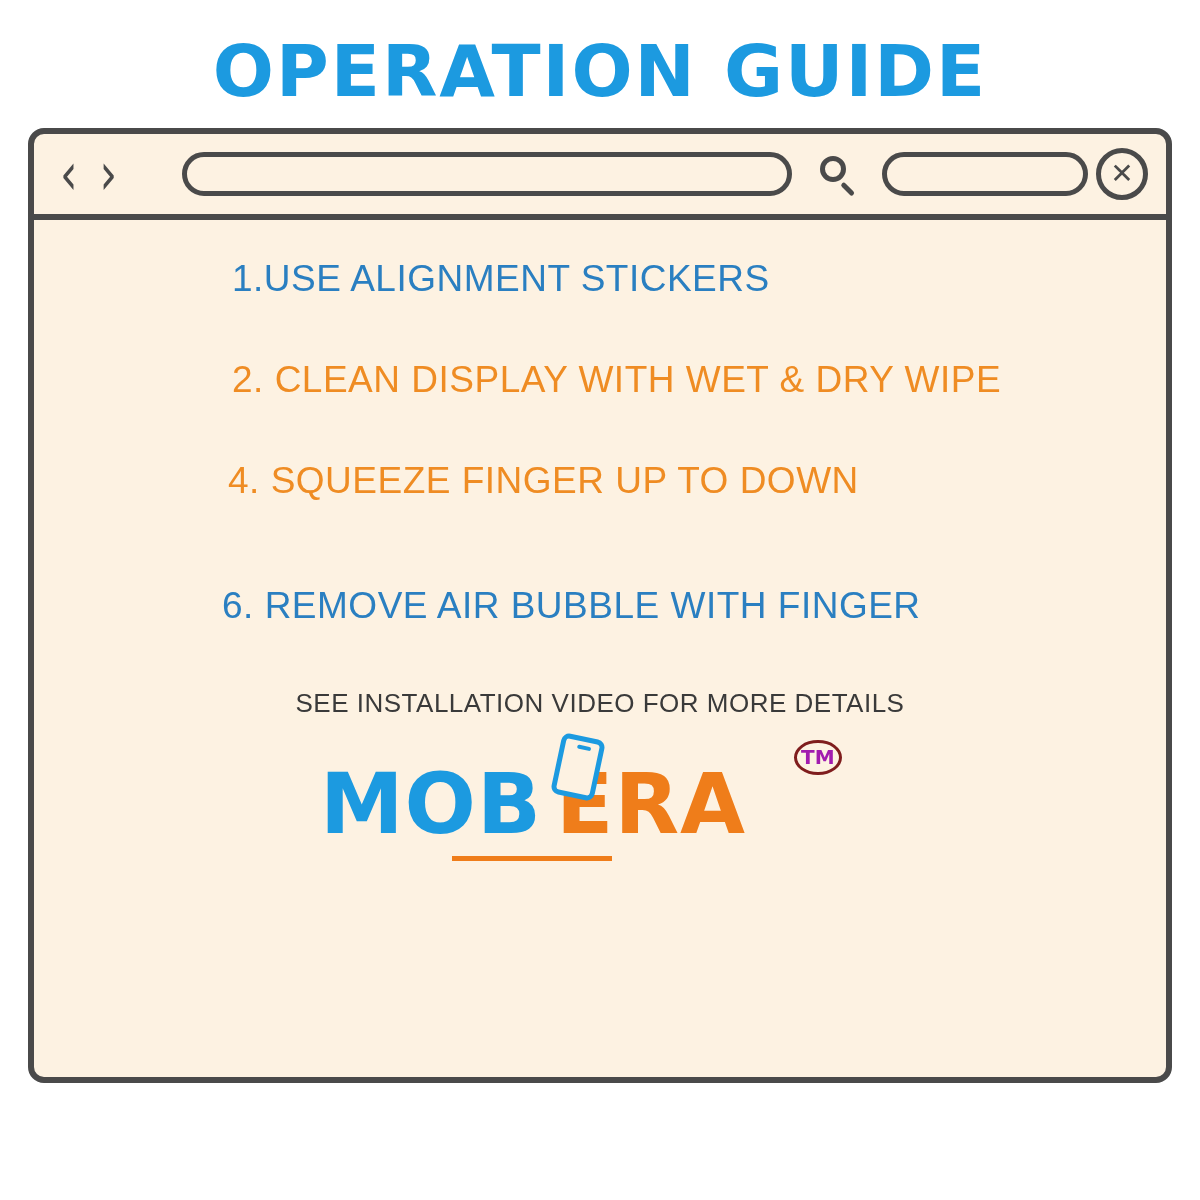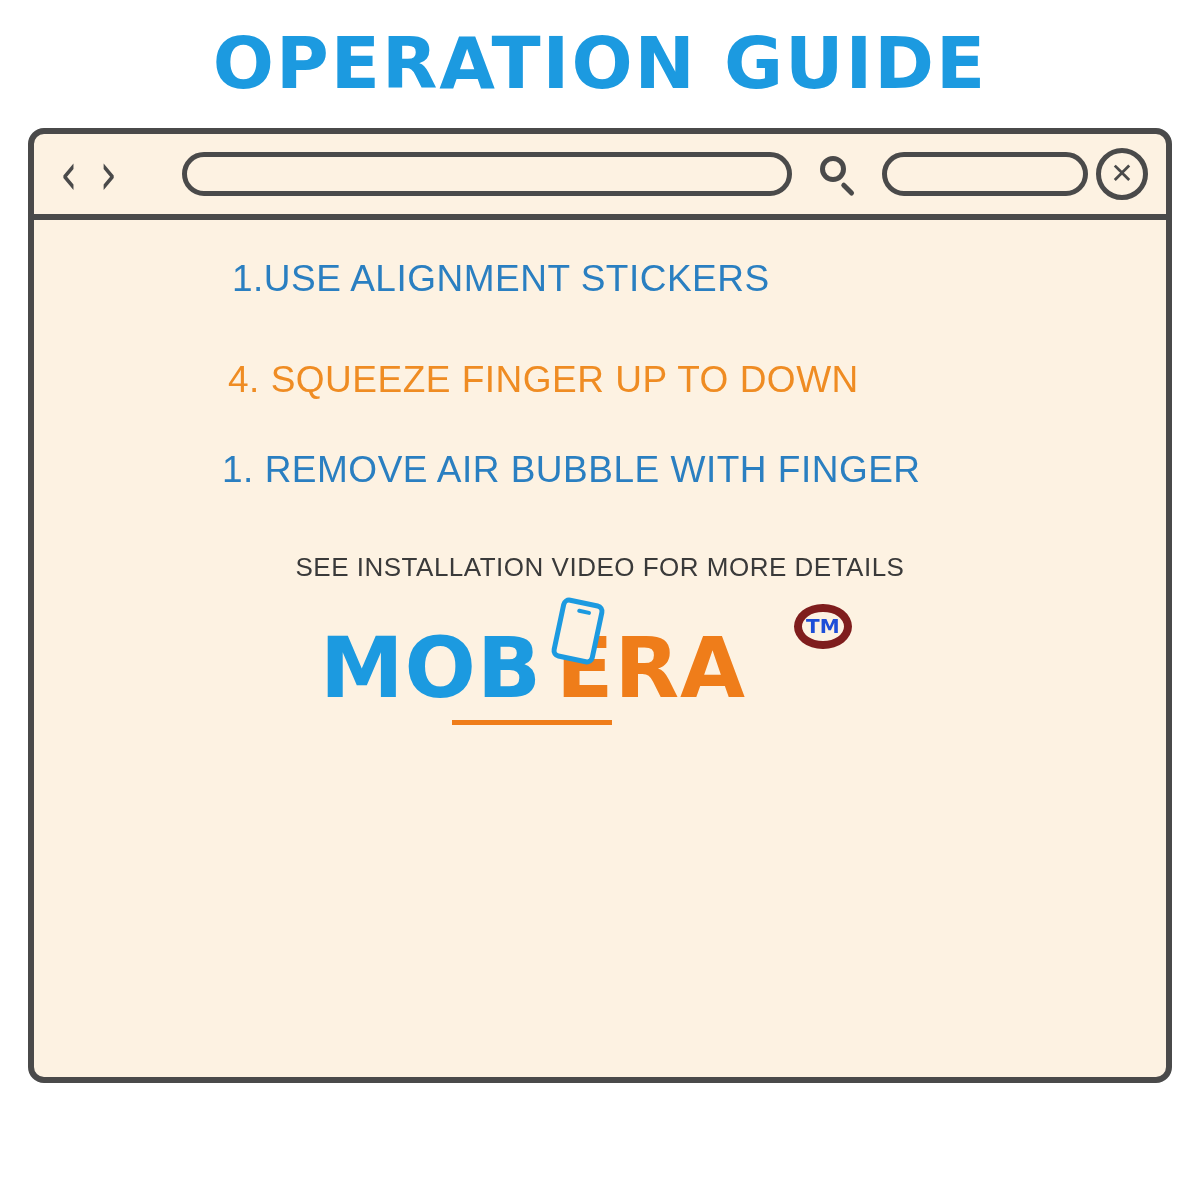--- a/index.html
+++ b/index.html
@@ -16,21 +16,21 @@
 
   .page {
     position: relative;
     width: 1200px;
     height: 1200px;
   }
 
   
   .title {
     position: absolute;
-    top: 22px;
+    top: 30px;
     left: 0;
     width: 1200px;
     text-align: center;
     font-size: 72px;
     line-height: 82px;
     font-weight: 700;
     letter-spacing: 2px;
     color: #1c9ae0;
     font-family: "DejaVu Sans", sans-serif;
   }
@@ -161,21 +161,21 @@
     letter-spacing: 0.5px;
     font-family: "Liberation Sans", sans-serif;
     margin-bottom: 54px;
   }
   .step.blue { color: #2a7fc1; }
   .step.orange { color: #ef8c23; }
 
   .step-1 { padding-left: 150px; margin-bottom: 52px; }
   .step-2 { padding-left: 150px; margin-bottom: 52px; }
   .step-3 { padding-left: 140px; padding-right: 60px; margin-bottom: 52px; line-height: 62px;}
-  .step-4 { padding-left: 146px; margin-bottom: 41px; }
+  .step-4 { padding-left: 146px; margin-bottom: 76px; }
   .step-5 { padding-left: 140px; margin-bottom: 52px; }
   .step-6 { padding-left: 146px; margin-bottom: 14px; }
 
   .see-video {
     text-align: center;
     color: #3a3a3a;
     font-size: 26px;
     line-height: 42px;
     letter-spacing: 0.5px;
     margin-top: 4px;
@@ -239,24 +239,24 @@
     height: 4px;
     background: #1c9ae0;
     border-radius: 2px;
   }
   .logo-tm {
     position: absolute;
     left: 474px;
     top: 6px;
     font-size: 20px;
     line-height: 22px;
-    color: #1d4ed8;
+    color: #a21caf;
     font-family: "DejaVu Sans", sans-serif;
     font-weight: 700;
-    border: 8px solid #7f1d1d;
+    border: 3px solid #7f1d1d;
     border-radius: 50%;
     padding: 3px 4px 4px 4px;
   }
 </style>
 </head>
 <body>
 
 <div class="page">
 
   <div class="title">OPERATION GUIDE</div>
@@ -279,22 +279,23 @@
 
       <div class="side-bar" title=""></div>
 
       <div class="close-btn">✕</div>
     </div>
 
     <div class="content">
 
       <ul class="steps">
         <li class="step blue step-1">1.USE ALIGNMENT STICKERS</li>
+        <li class="step orange step-2">2. CLEAN DISPLAY WITH WET &amp; DRY WIPE</li>
         <li class="step orange step-4">4. SQUEEZE FINGER UP TO DOWN</li>
-        <li class="step blue step-5">1. REMOVE AIR BUBBLE WITH FINGER</li>
+        <li class="step blue step-5">6. REMOVE AIR BUBBLE WITH FINGER</li>
       </ul>
 
       <div class="see-video">SEE INSTALLATION VIDEO FOR MORE DETAILS</div>
 
       <div class="logo">
         <div class="logo-inner">
           <div class="logo-text">
             <span class="logo-mob">MOB</span><span class="logo-era">ERA</span>
           </div>
           <div class="logo-phone"></div>

